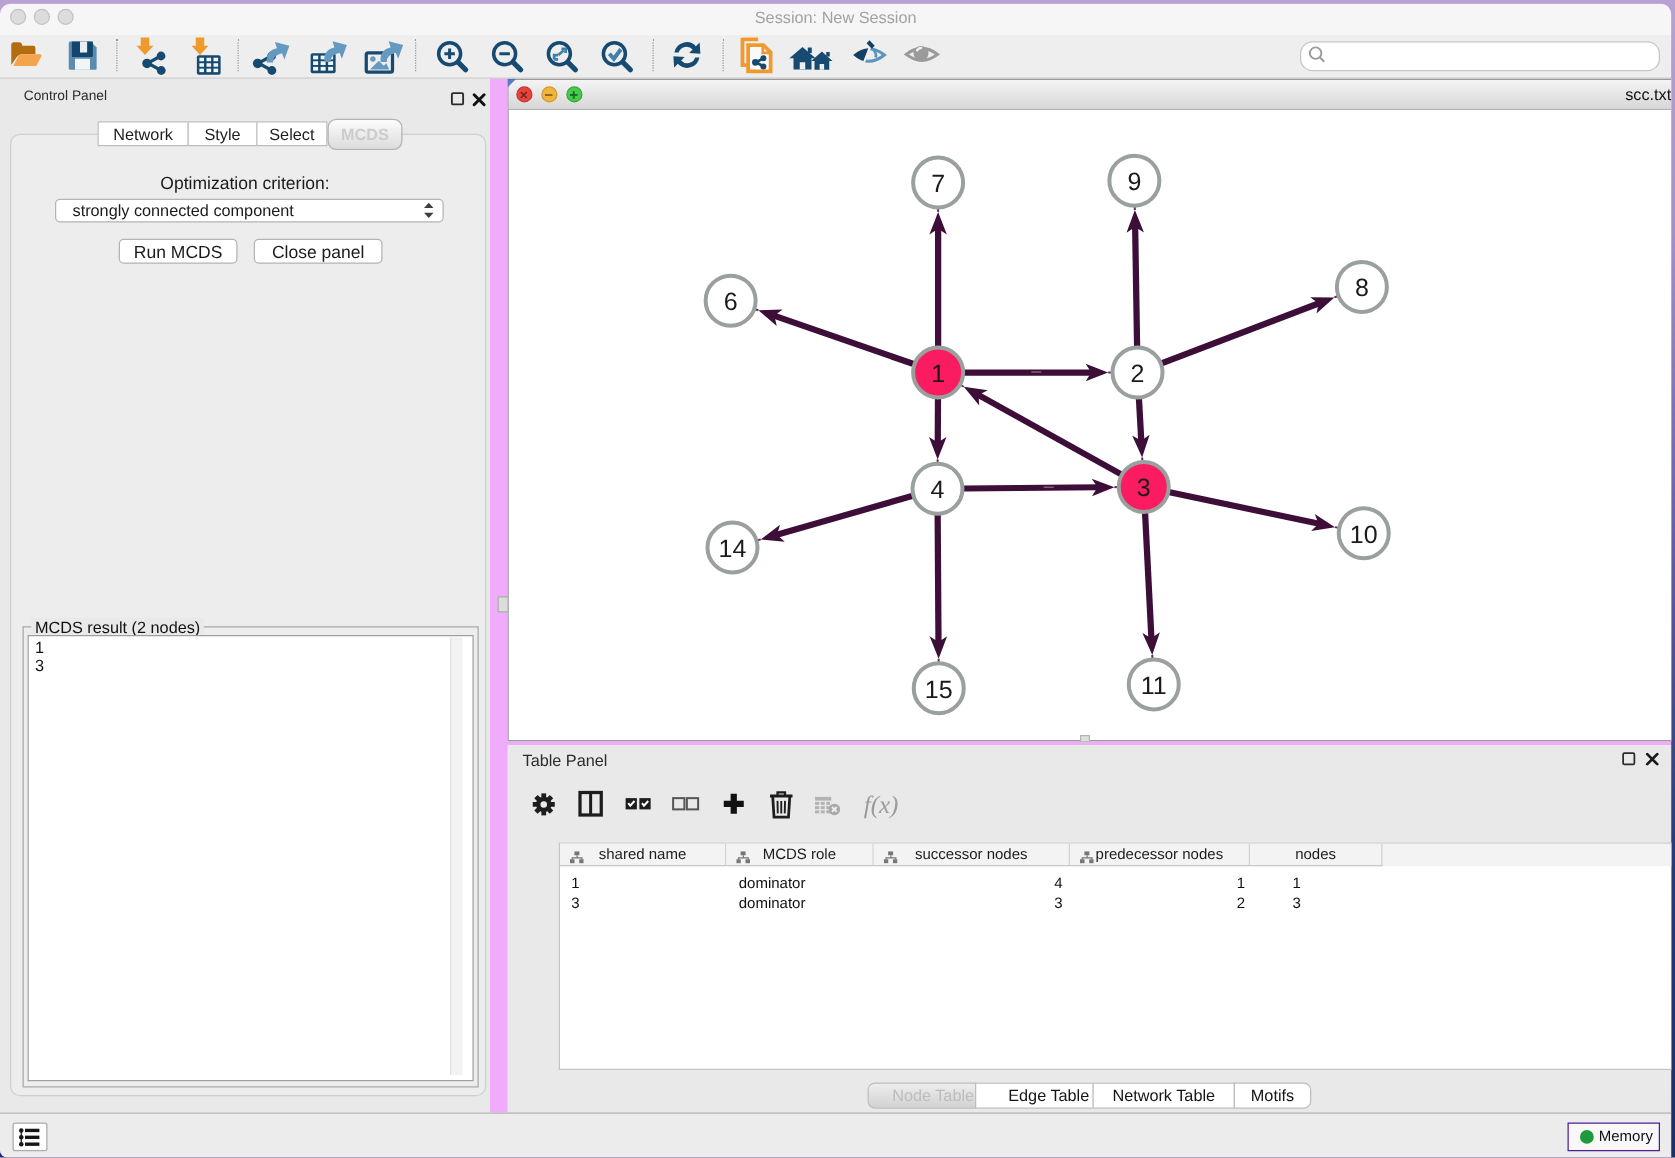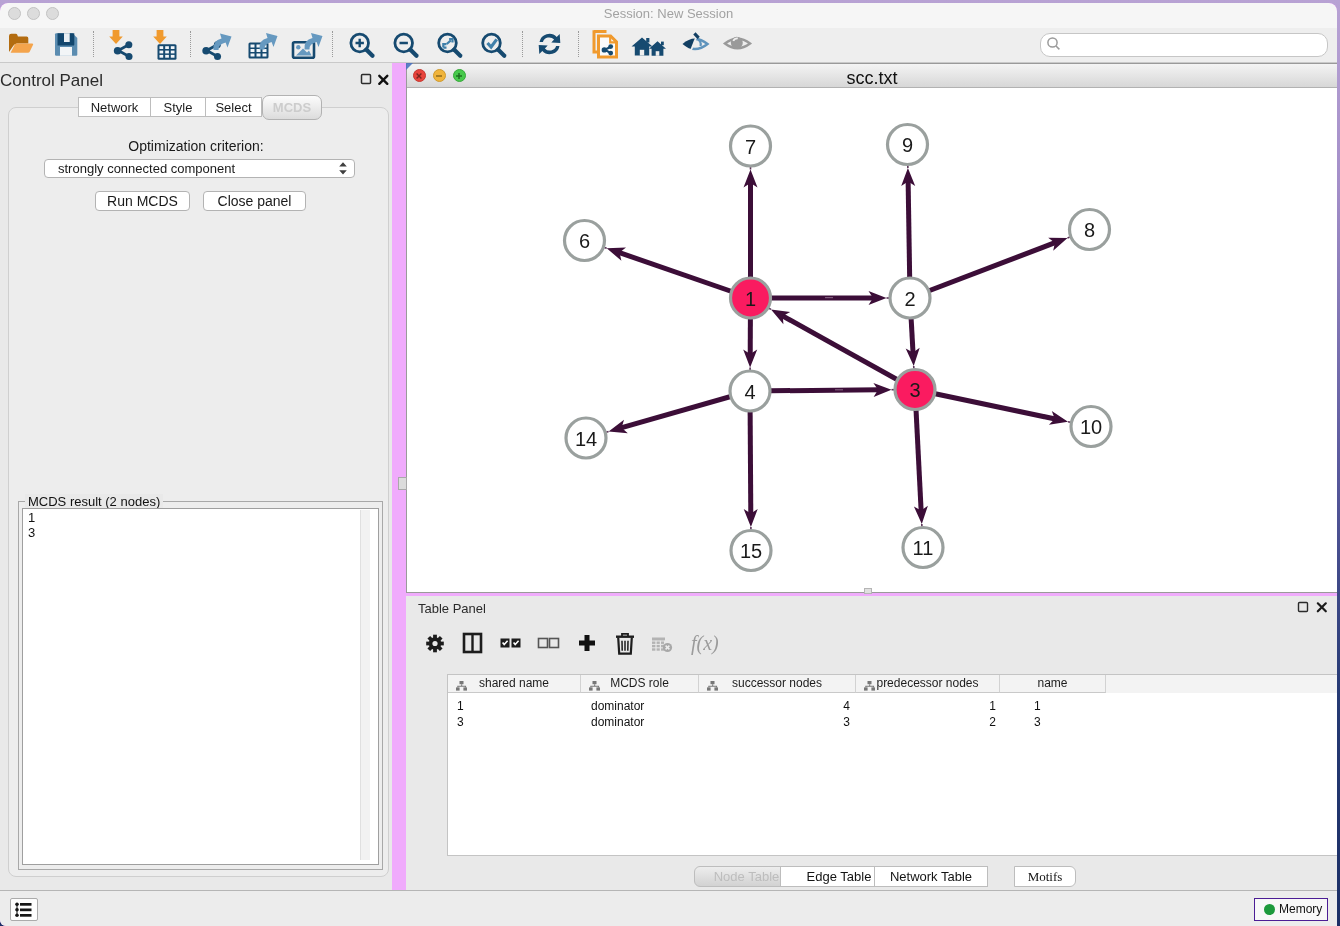--- a/index.html
+++ b/index.html
@@ -17,21 +17,21 @@
   #title-text{position:absolute;top:3px;left:0;width:100%;text-align:center;
               font-size:13px;color:#a2a2a2;}
   
   #toolbar{position:absolute;left:0;top:25px;width:100%;height:34px;background:#eeeeee;
            border-bottom:1px solid #c9c9c9;}
   .tsep{position:absolute;top:3px;height:26px;width:0;border-left:1px dotted #9a9a9a;}
   #searchbox{position:absolute;left:1040px;top:5px;width:286px;height:22px;background:#fff;
              border:1px solid #c6c6c6;border-radius:10px;}
   
   #leftdock{position:absolute;left:0;top:60px;width:392px;height:830px;background:#e9e9e9;}
-  #cp-title{position:absolute;left:0;top:8px;font-size:17px;color:#2b2b2b;}
+  #cp-title{position:absolute;left:19px;top:8px;font-size:11px;color:#2b2b2b;}
   .tabu{position:absolute;top:34px;height:20px;background:#fff;border:1px solid #bdbdbd;
         box-sizing:border-box;font-size:13px;color:#1d1d1d;text-align:center;line-height:19px;}
   #tab-mcds{position:absolute;left:262px;top:32px;width:60px;height:25px;border-radius:7px;
             background:linear-gradient(180deg,#fcfcfc,#dcdcdc);border:1px solid #b2b2b2;
             box-sizing:border-box;font-size:13px;color:#cccccc;text-align:center;line-height:23px;font-weight:bold;}
   #cp-content{position:absolute;left:8px;top:44px;width:381px;height:770px;
               border:1px solid #cfcfcf;border-radius:8px;background:#ededed;box-sizing:border-box;}
   #opt-label{position:absolute;left:0;top:75px;width:392px;text-align:center;font-size:14px;color:#1a1a1a;}
   #dropdown{position:absolute;left:44px;top:96px;width:311px;height:19px;background:#fff;
             border:1px solid #b3b3b3;border-radius:4px;box-sizing:border-box;
@@ -43,21 +43,21 @@
               border:1px solid #a8a8a8;box-sizing:border-box;}
   #mcds-label{position:absolute;left:6px;top:-8px;background:#e9e9e9;padding:0 3px;
               font-size:13px;color:#111;}
   #mcds-text{position:absolute;left:3px;top:6px;width:357px;height:357px;background:#fff;
              border:1px solid #9f9f9f;box-sizing:border-box;font-size:13px;color:#111;}
   
   #netwin{position:absolute;left:406px;top:60px;width:932px;height:530px;background:#fff;
           border:1px solid #9a9a9a;box-sizing:border-box;}
   #nettitle{position:absolute;left:0;top:0;width:100%;height:24px;
             background:linear-gradient(180deg,#f4f4f4,#d7d7d7);border-bottom:1px solid #b2b2b2;box-sizing:border-box;}
-  #nettitle .t{position:absolute;top:4px;width:100%;text-align:center;font-size:18px;color:#111;}
+  #nettitle .t{position:absolute;top:4px;width:100%;text-align:right;font-size:13px;color:#111;}
   .mb{position:absolute;top:5px;width:13px;height:13px;border-radius:50%;box-sizing:border-box;}
   .mb svg{display:block;margin:0.5px auto 0;}
   
   #tablepanel{position:absolute;left:406px;top:593px;width:931px;height:294px;background:#e9e9e9;}
   #tp-title{position:absolute;left:12px;top:5px;font-size:13px;color:#2b2b2b;}
   #tp-table{position:absolute;left:11px;top:78px;width:911px;height:182px;background:#fff;
             border:1px solid #c4c4c4;box-sizing:border-box;margin-left:30px;}
   .th{position:absolute;top:0;height:18px;background:#f3f3f3;border-right:1px solid #d2d2d2;
       border-bottom:1px solid #c9c9c9;box-sizing:border-box;font-size:12px;color:#1c1c1c;
       text-align:center;line-height:17px;}
@@ -470,36 +470,36 @@
               </g>
             </svg></span>successor nodes</div>
         <div class="th" style="left:408px;width:144px;"><span style="position:absolute;left:8px;top:3px;"><svg width="11" height="10" viewBox="0 0 11 10" style="vertical-align:-1px;">
               <g fill="#777">
                 <rect x="3.5" y="0" width="4" height="3.2"></rect>
                 <rect x="0" y="6.4" width="3.6" height="3.2"></rect>
                 <rect x="7.4" y="6.4" width="3.6" height="3.2"></rect>
                 <path d="M5.2,3.2 h1 v1.6 h-1 z M1.3,4.8 h8.8 v1 h-8.8 z M1.3,4.8 h1 v1.6 h-1 z M9.1,4.8 h1 v1.6 h-1 z"></path>
               </g>
             </svg></span>predecessor nodes</div>
-        <div class="th" style="left:552px;width:106px;">name</div>
+        <div class="th" style="left:552px;width:106px;">nodes</div>
         <div class="td" style="left:9px;top:23px;">1</div>
         <div class="td" style="left:143px;top:23px;">dominator</div>
         <div class="td" style="left:251px;top:23px;width:151px;text-align:right;">4</div>
         <div class="td" style="left:408px;top:23px;width:140px;text-align:right;">1</div>
         <div class="td" style="left:586px;top:23px;">1</div>
         <div class="td" style="left:9px;top:39px;">3</div>
         <div class="td" style="left:143px;top:39px;">dominator</div>
         <div class="td" style="left:251px;top:39px;width:151px;text-align:right;">3</div>
         <div class="td" style="left:408px;top:39px;width:140px;text-align:right;">2</div>
         <div class="td" style="left:586px;top:39px;">3</div>
 </div>
     <div class="btab" style="left:288px;width:87px;background:linear-gradient(180deg,#ededed,#d2d2d2);color:#bdbdbd;border-radius:6px 0 0 6px;padding-left:18px;">Node Table</div>
     <div class="btab" style="left:374px;width:95px;padding-left:23px;">Edge Table</div>
     <div class="btab" style="left:468px;width:114px;">Network Table</div>
-    <div class="btab" style="left:608px;width:62px;border-radius:0 6px 6px 0;font-family:Liberation Serif, serif;">Motifs</div>
+    <div class="btab" style="left:581px;width:62px;border-radius:0 6px 6px 0;">Motifs</div>
   </div>
   <div id="statusbar">
     <div id="listbtn">
         <svg width="18" height="16" viewBox="0 0 18 16" style="position:absolute;left:4px;top:3px;">
           <g fill="#151515">
             <rect x="1.5" y="1.5" width="1" height="12"></rect>
             <circle cx="2" cy="2.3" r="1.8"></circle>
             <circle cx="2" cy="7.8" r="1.8"></circle>
             <circle cx="2" cy="13.3" r="1.8"></circle>
             <rect x="5" y="1" width="11.5" height="2.7"></rect>

